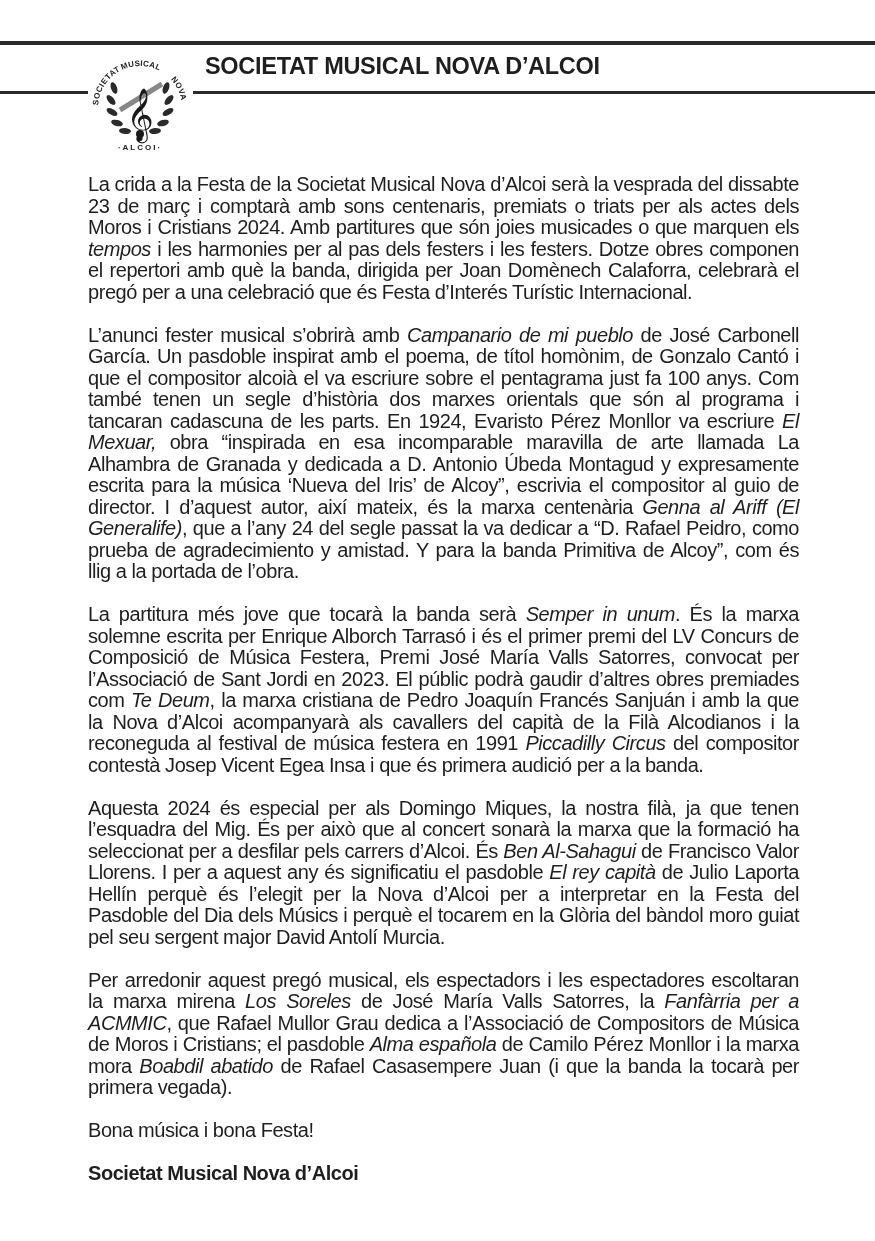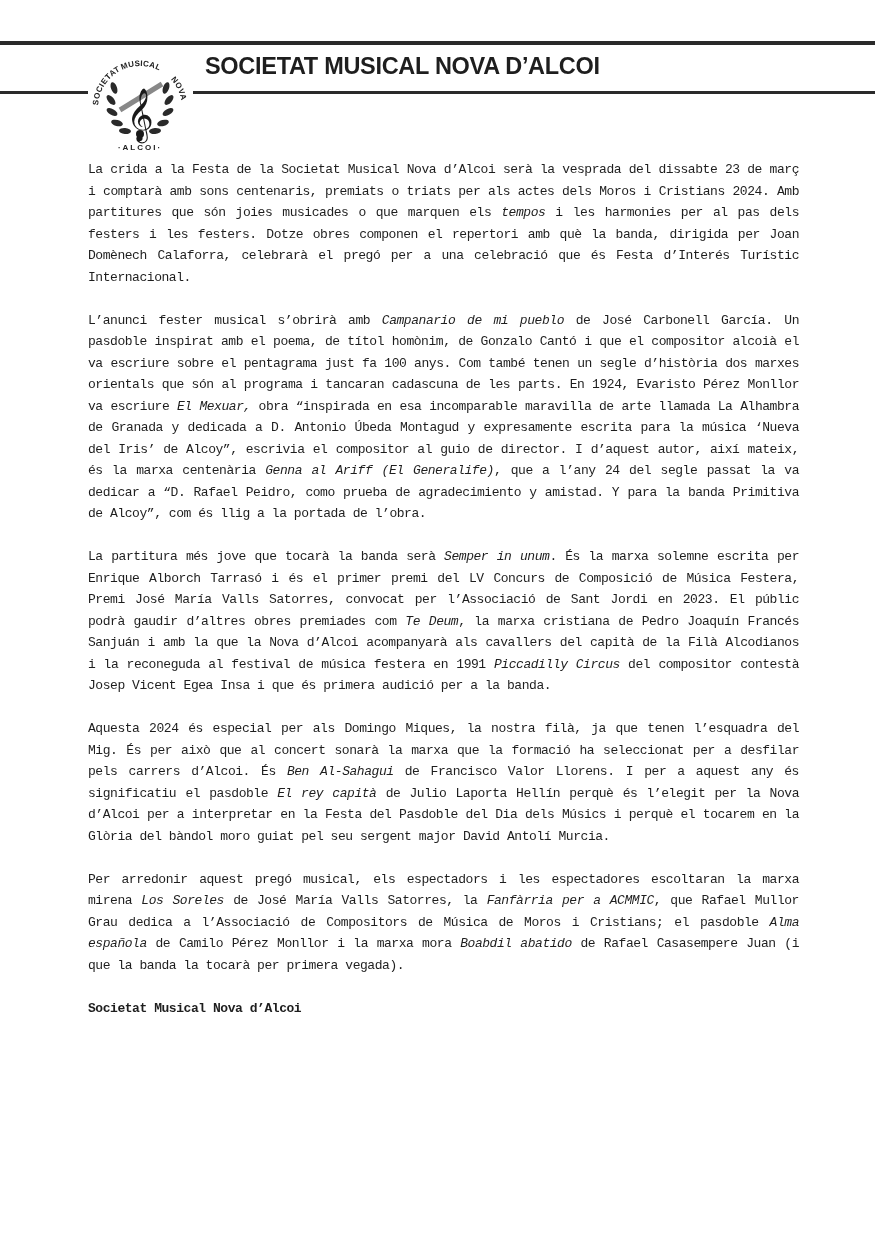--- a/index.html
+++ b/index.html
@@ -4,22 +4,22 @@
 <style>
   html, body { margin: 0; padding: 0; background: #ffffff; }
   body { width: 875px; height: 1241px; position: relative; overflow: hidden; color: #1e1e1e; }
   .rule-top { position: absolute; left: 0; top: 41px; width: 875px; height: 4px; background: #2a2a2a; }
   .rule-bottom-left { position: absolute; left: 0; top: 91px; width: 88px; height: 3px; background: #2a2a2a; }
   .rule-bottom-right { position: absolute; left: 193px; top: 91px; width: 682px; height: 3px; background: #2a2a2a; }
   .logo { position: absolute; left: 84px; top: 48px; width: 112px; height: 106px; }
   .title { position: absolute; left: 205px; top: 53px; margin: 0;
     font-family: "Liberation Sans", sans-serif; font-weight: bold; font-size: 23.5px;
     letter-spacing: -0.3px; color: #1e1e1e; white-space: nowrap; }
-  .body-text { position: absolute; left: 88px; top: 159px; width: 711px;
-    font-family: Liberation Mono, monospace; font-size: 13px; line-height: 21.5px;
+  .body-text { position: absolute; left: 88px; top: 174px; width: 711px;
+    font-family: Liberation Sans, sans-serif; font-size: 20px; line-height: 21.5px;
     letter-spacing: -0.45px; text-align: justify; color: #1e1e1e; }
   .body-text p { margin: 0 0 21.5px 0; }
   .signature { font-weight: bold; }
   em { font-style: italic; }
 </style>
 </head>
 <body>
 
 <div class="rule-top"></div>
 <div class="rule-bottom-left"></div>
@@ -62,14 +62,15 @@
 </div>
 
 <h1 class="title">SOCIETAT MUSICAL NOVA D’ALCOI</h1>
 
 <div class="body-text">
   <p><span>La crida a la Festa de la Societat Musical Nova d’Alcoi serà la vesprada del dissabte 23 de març i comptarà amb sons centenaris, premiats o triats per als actes dels Moros i Cristians 2024. Amb partitures que són joies musicades o que marquen els </span><em>tempos</em><span> i les harmonies per al pas dels festers i les festers. Dotze obres componen el repertori amb què la banda, dirigida per Joan Domènech Calaforra, celebrarà el pregó per a una celebració que és Festa d’Interés Turístic Internacional.</span></p>
   <p><span>L’anunci fester musical s’obrirà amb </span><em>Campanario de mi pueblo</em><span> de José Carbonell García. Un pasdoble inspirat amb el poema, de títol homònim, de Gonzalo Cantó i que el compositor alcoià el va escriure sobre el pentagrama just fa 100 anys. Com també tenen un segle d’història dos marxes orientals que són al programa i tancaran cadascuna de les parts. En 1924, Evaristo Pérez Monllor va escriure </span><em>El Mexuar,</em><span> obra “inspirada en esa incomparable maravilla de arte llamada La Alhambra de Granada y dedicada a D. Antonio Úbeda Montagud y expresamente escrita para la música ‘Nueva del Iris’ de Alcoy”, escrivia el compositor al guio de director. I d’aquest autor, així mateix, és la marxa centenària </span><em>Genna al Ariff (El Generalife)</em><span>, que a l’any 24 del segle passat la va dedicar a “D. Rafael Peidro, como prueba de agradecimiento y amistad. Y para la banda Primitiva de Alcoy”, com és llig a la portada de l’obra.</span></p>
   <p><span>La partitura més jove que tocarà la banda serà </span><em>Semper in unum</em><span>. És la marxa solemne escrita per Enrique Alborch Tarrasó i és el primer premi del LV Concurs de Composició de Música Festera, Premi José María Valls Satorres, convocat per l’Associació de Sant Jordi en 2023. El públic podrà gaudir d’altres obres premiades com </span><em>Te Deum</em><span>, la marxa cristiana de Pedro Joaquín Francés Sanjuán i amb la que la Nova d’Alcoi acompanyarà als cavallers del capità de la Filà Alcodianos i la reconeguda al festival de música festera en 1991 </span><em>Piccadilly Circus</em><span> del compositor contestà Josep Vicent Egea Insa i que és primera audició per a la banda.</span></p>
   <p><span>Aquesta 2024 és especial per als Domingo Miques, la nostra filà, ja que tenen l’esquadra del Mig. És per això que al concert sonarà la marxa que la formació ha seleccionat per a desfilar pels carrers d’Alcoi. És </span><em>Ben Al-Sahagui</em><span> de Francisco Valor Llorens. I per a aquest any és significatiu el pasdoble </span><em>El rey capità</em><span> de Julio Laporta Hellín perquè és l’elegit per la Nova d’Alcoi per a interpretar en la Festa del Pasdoble del Dia dels Músics i perquè el tocarem en la Glòria del bàndol moro guiat pel seu sergent major David Antolí Murcia.</span></p>
   <p><span>Per arredonir aquest pregó musical, els espectadors i les espectadores escoltaran la marxa mirena </span><em>Los Soreles</em><span> de José María Valls Satorres, la </span><em>Fanfàrria per a ACMMIC</em><span>, que Rafael Mullor Grau dedica a l’Associació de Compositors de Música de Moros i Cristians; el pasdoble </span><em>Alma española</em><span> de Camilo Pérez Monllor i la marxa mora </span><em>Boabdil abatido</em><span> de Rafael Casasempere Juan (i que la banda la tocarà per primera vegada).</span></p>
+  <p>Bona música i bona Festa!</p>
   <p class="signature">Societat Musical Nova d’Alcoi</p>
 </div>
 
 </body></html>

